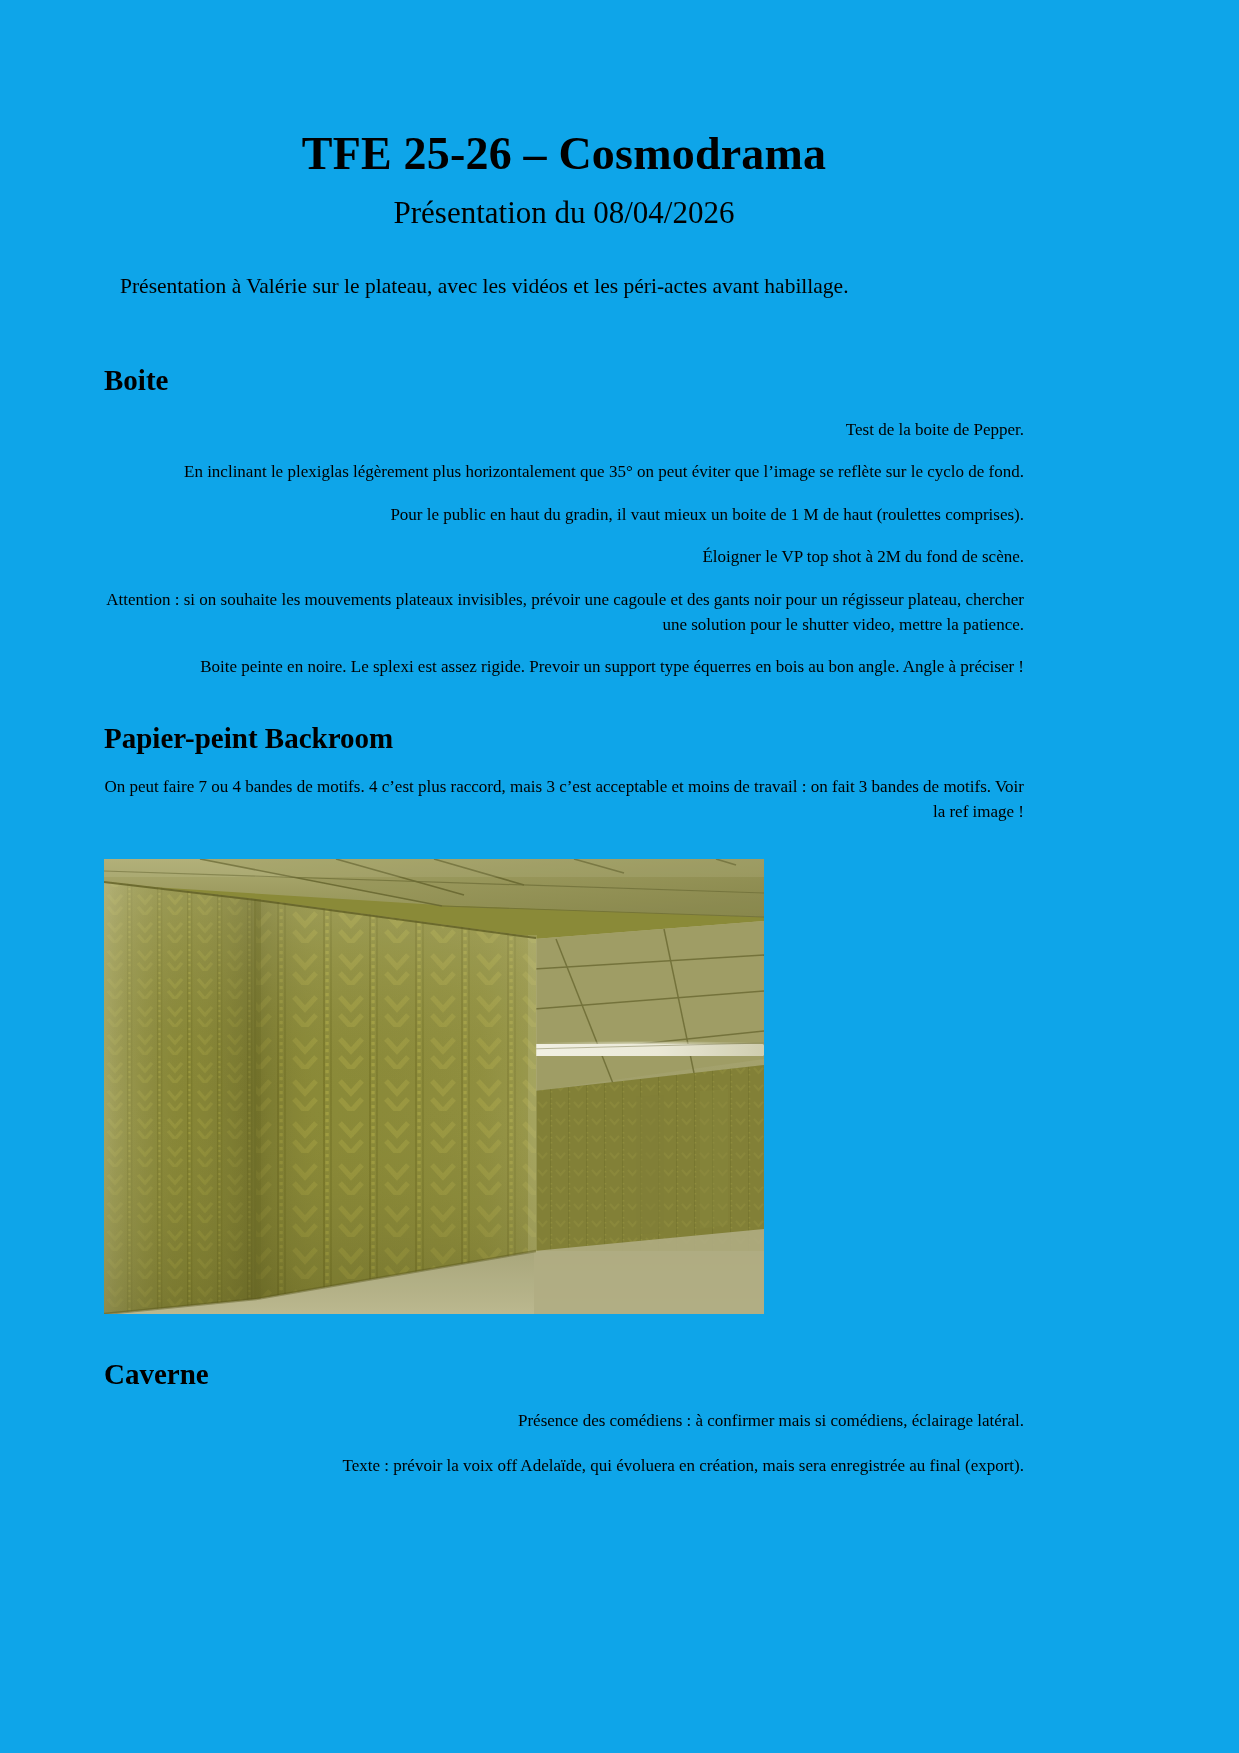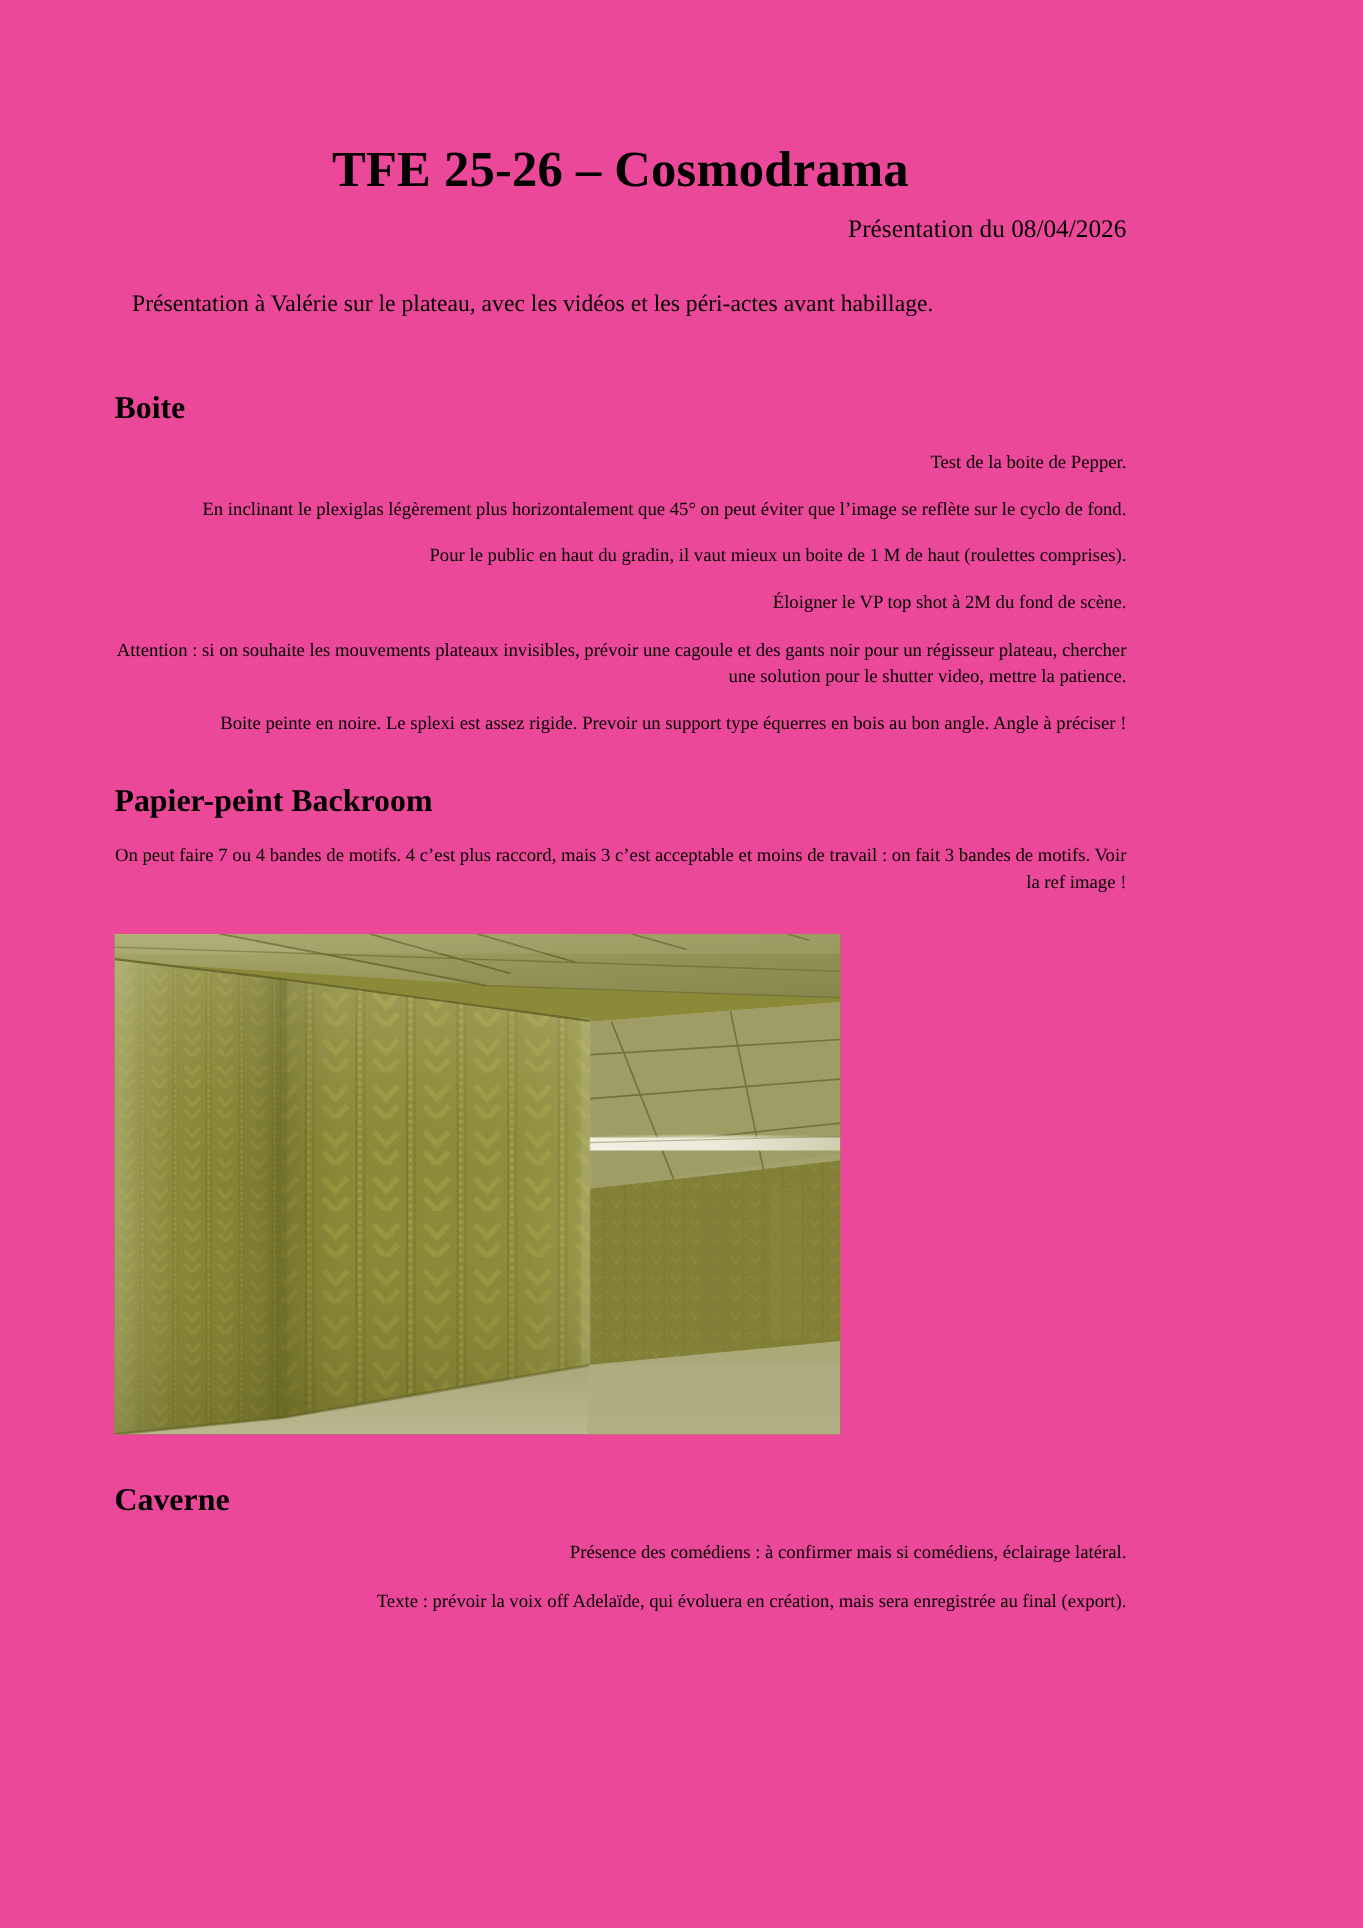--- a/index.html
+++ b/index.html
@@ -13,44 +13,44 @@
     position: relative;
     font-family: "Liberation Serif", "DejaVu Serif", serif;
     color: #000000;
     overflow: hidden;
   }
   .page {
     position: absolute;
     top: 0; left: 0;
     width: 1239px;
     height: 1753px;
-    background: #ec4899;
+    background: #0ea5e9;
     padding: 0;
     box-sizing: border-box;
   }
   .content {
     position: absolute;
     left: 104px;
     top: 0;
     width: 920px;
   }
 
   .doc-title {
     font-size: 46px;
     font-weight: bold;
     text-align: center;
     margin: 0;
     padding-top: 128px;
     line-height: 1.12;
     letter-spacing: 0.2px;
   }
   .doc-subtitle {
-    font-size: 23px;
+    font-size: 31px;
     font-weight: normal;
-    text-align: right;
+    text-align: center;
     margin: 0;
     padding-top: 14px;
     line-height: 1.2;
   }
   .intro {
     font-size: 21.5px;
     line-height: 1.42;
     margin: 16px;
     padding-top: 24px;
   }
@@ -95,21 +95,21 @@
 
 <div class="page">
   <div class="content">
 
     <h1 class="doc-title">TFE 25-26 – Cosmodrama</h1>
     <div class="doc-subtitle">Présentation du 08/04/2026</div>
     <p class="intro">Présentation à Valérie sur le plateau, avec les vidéos et les péri-actes avant habillage.</p>
 
     <h2 class="section-heading h-boite">Boite</h2>
     <p class="para first">Test de la boite de Pepper.</p>
-    <p class="para">En inclinant le plexiglas légèrement plus horizontalement que 45° on peut éviter que l’image se reflète sur le cyclo de fond.</p>
+    <p class="para">En inclinant le plexiglas légèrement plus horizontalement que 35° on peut éviter que l’image se reflète sur le cyclo de fond.</p>
     <p class="para">Pour le public en haut du gradin, il vaut mieux un boite de 1 M de haut (roulettes comprises).</p>
     <p class="para">Éloigner le VP top shot à 2M du fond de scène.</p>
     <p class="para">Attention : si on souhaite les mouvements plateaux invisibles, prévoir une cagoule et des gants noir pour un régisseur plateau, chercher une solution pour le shutter video, mettre la patience.</p>
     <p class="para">Boite peinte en noire. Le splexi est assez rigide. Prevoir un support type équerres en bois au bon angle.  Angle à préciser !</p>
 
     <h2 class="section-heading h-papier">Papier-peint Backroom</h2>
     <p class="para first">On peut faire 7 ou 4 bandes de motifs. 4 c’est plus raccord, mais 3 c’est acceptable et moins de travail : on fait 3 bandes de motifs. Voir la ref image !</p>
 
     <figure class="figure">
       <div class="photo" title="Backrooms interior reference: olive-yellow patterned wallpaper room with drop ceiling and fluorescent light">

